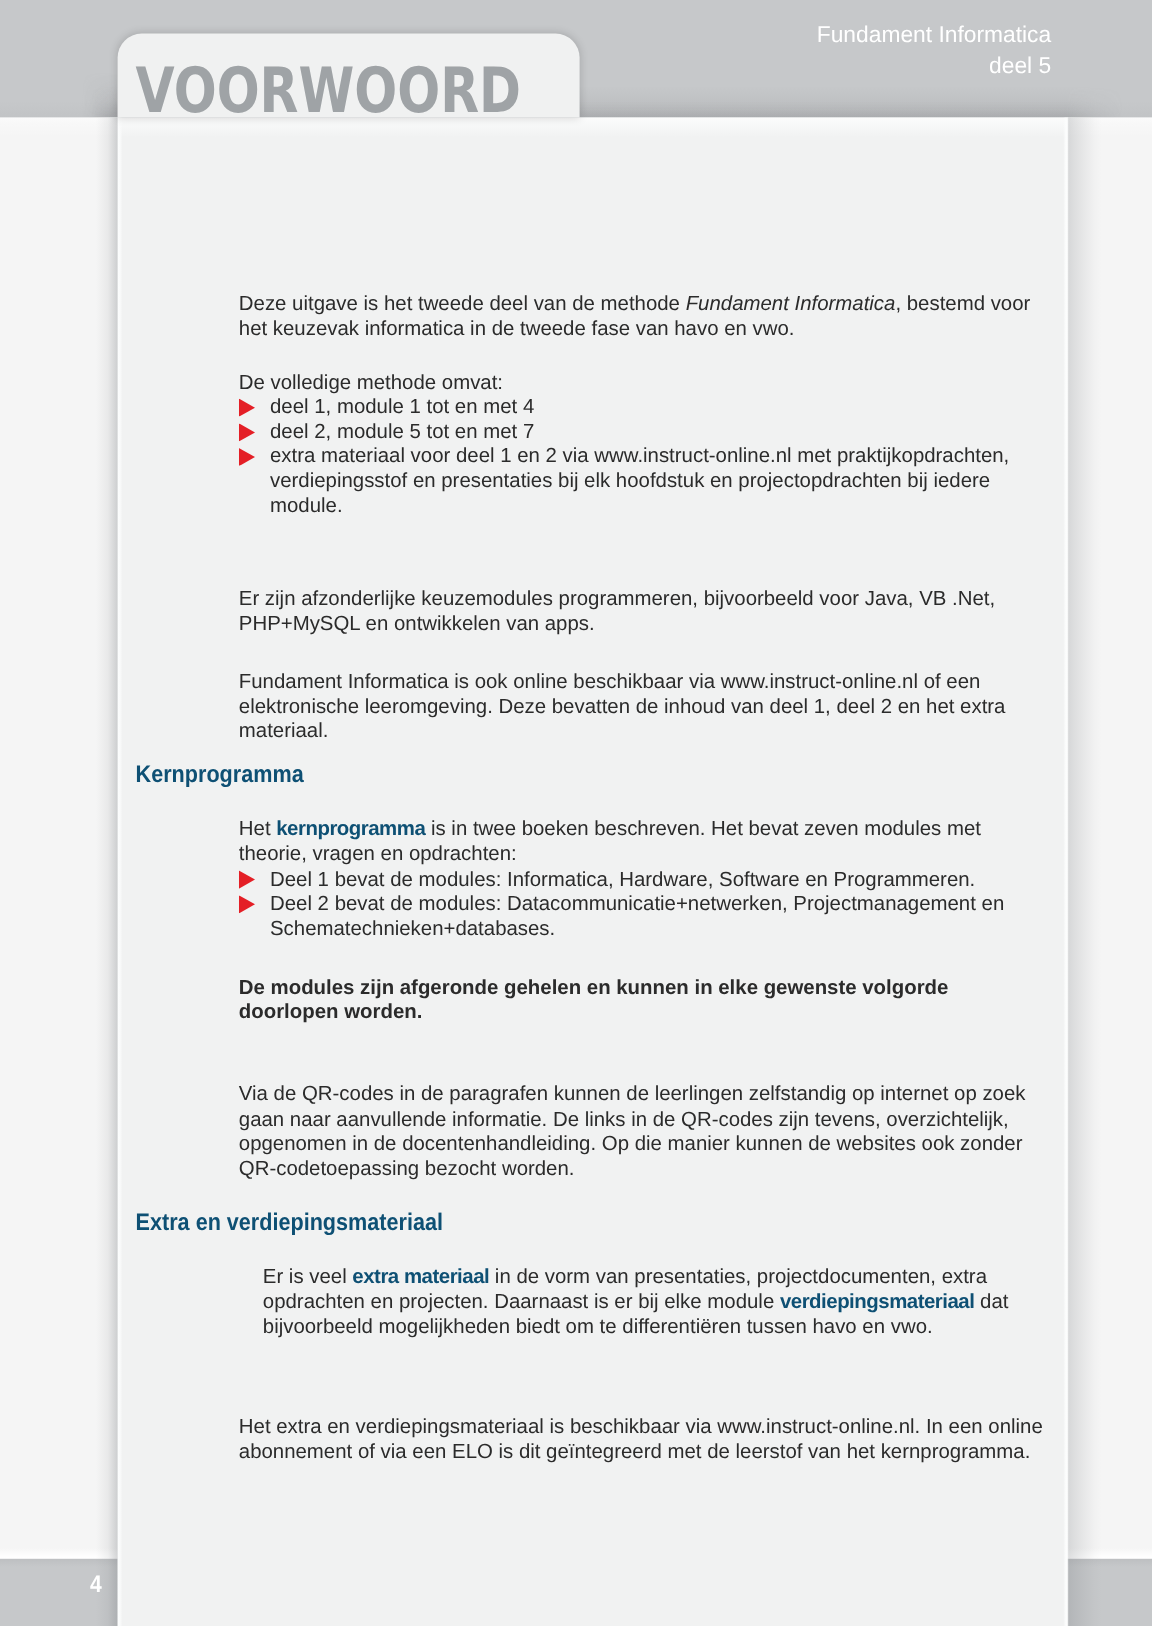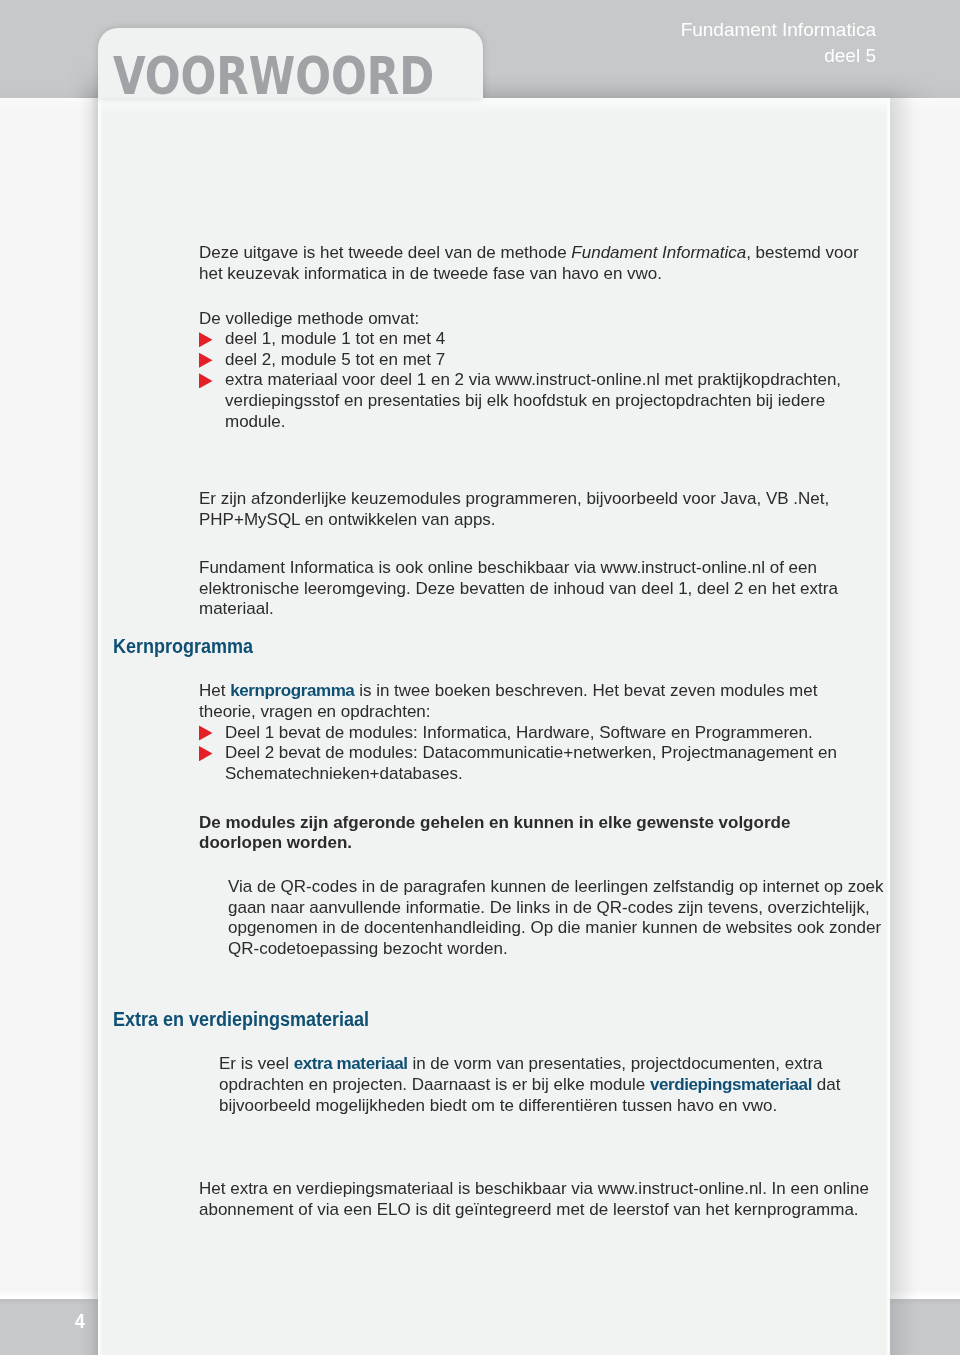--- a/index.html
+++ b/index.html
@@ -114,18 +114,18 @@
   <div id="pgnum">4</div>
 
   <div id="content">
       <div class="p" style="top: 243.2px;"><span>Deze uitgave is het tweede deel van de methode </span><span class="italic">Fundament Informatica</span><span>, bestemd voor het keuzevak informatica in de tweede fase van havo en vwo.</span></div>
       <div class="p" style="top: 308.7px;"><span>De volledige methode omvat:</span><div class="b"><i class="tri"></i><span>deel 1, module 1 tot en met 4</span></div><div class="b"><i class="tri"></i><span>deel 2, module 5 tot en met 7</span></div><div class="b"><i class="tri"></i><span>extra materiaal voor deel 1 en 2 via www.instruct-online.nl met praktijkopdrachten, verdiepingsstof en presentaties bij elk hoofdstuk en projectopdrachten bij iedere module.</span></div></div>
       <div class="p" style="top: 463.2px; margin-top: 26px;"><span>Er zijn afzonderlijke keuzemodules programmeren, bijvoorbeeld voor Java, VB .Net, PHP+MySQL en ontwikkelen van apps.</span></div>
       <div class="p" style="top: 558px;"><span>Fundament Informatica is ook online beschikbaar via www.instruct-online.nl of een elektronische leeromgeving. Deze bevatten de inhoud van deel 1, deel 2 en het extra materiaal.</span></div>
       <div class="h" style="top: 635.9px;">Kernprogramma</div>
       <div class="p" style="top: 681.4px;"><span>Het </span><span class="accent">kernprogramma</span><span> is in twee boeken beschreven. Het bevat zeven modules met theorie, vragen en opdrachten:</span><div class="b"><i class="tri"></i><span>Deel 1 bevat de modules: Informatica, Hardware, Software en Programmeren.</span></div><div class="b"><i class="tri"></i><span>Deel 2 bevat de modules: Datacommunicatie+netwerken, Projectmanagement en Schematechnieken+databases.</span></div></div>
       <div class="p" style="top: 812.9px; font-weight: bold;"><span>De modules zijn afgeronde gehelen en kunnen in elke gewenste volgorde doorlopen worden.</span></div>
-      <div class="p" style="top: 877px; margin-left: 29px;"><span>Via de QR-codes in de paragrafen kunnen de leerlingen zelfstandig op internet op zoek gaan naar aanvullende informatie. De links in de QR-codes zijn tevens, overzichtelijk, opgenomen in de docentenhandleiding. Op die manier kunnen de websites ook zonder </span><span class="nowrap">QR-codetoepassing</span><span> bezocht worden.</span></div>
+      <div class="p" style="top: 902px;"><span>Via de QR-codes in de paragrafen kunnen de leerlingen zelfstandig op internet op zoek gaan naar aanvullende informatie. De links in de QR-codes zijn tevens, overzichtelijk, opgenomen in de docentenhandleiding. Op die manier kunnen de websites ook zonder </span><span class="nowrap">QR-codetoepassing</span><span> bezocht worden.</span></div>
       <div class="h" style="top: 1008.6px;">Extra en verdiepingsmateriaal</div>
       <div class="p" style="top: 1054.4px; margin-left: 20px;"><span>Er is veel </span><span class="accent">extra materiaal</span><span> in de vorm van presentaties, projectdocumenten, extra opdrachten en projecten. Daarnaast is er bij elke module </span><span class="accent">verdiepingsmateriaal</span><span> dat bijvoorbeeld mogelijkheden biedt om te differentiëren tussen havo en vwo.</span></div>
       <div class="p" style="top: 1179px;"><span>Het extra en verdiepingsmateriaal is beschikbaar via www.instruct-online.nl. In een online abonnement of via een ELO is dit geïntegreerd met de leerstof van het kernprogramma.</span></div>
     </div>
 </div>
 
 </body></html>

